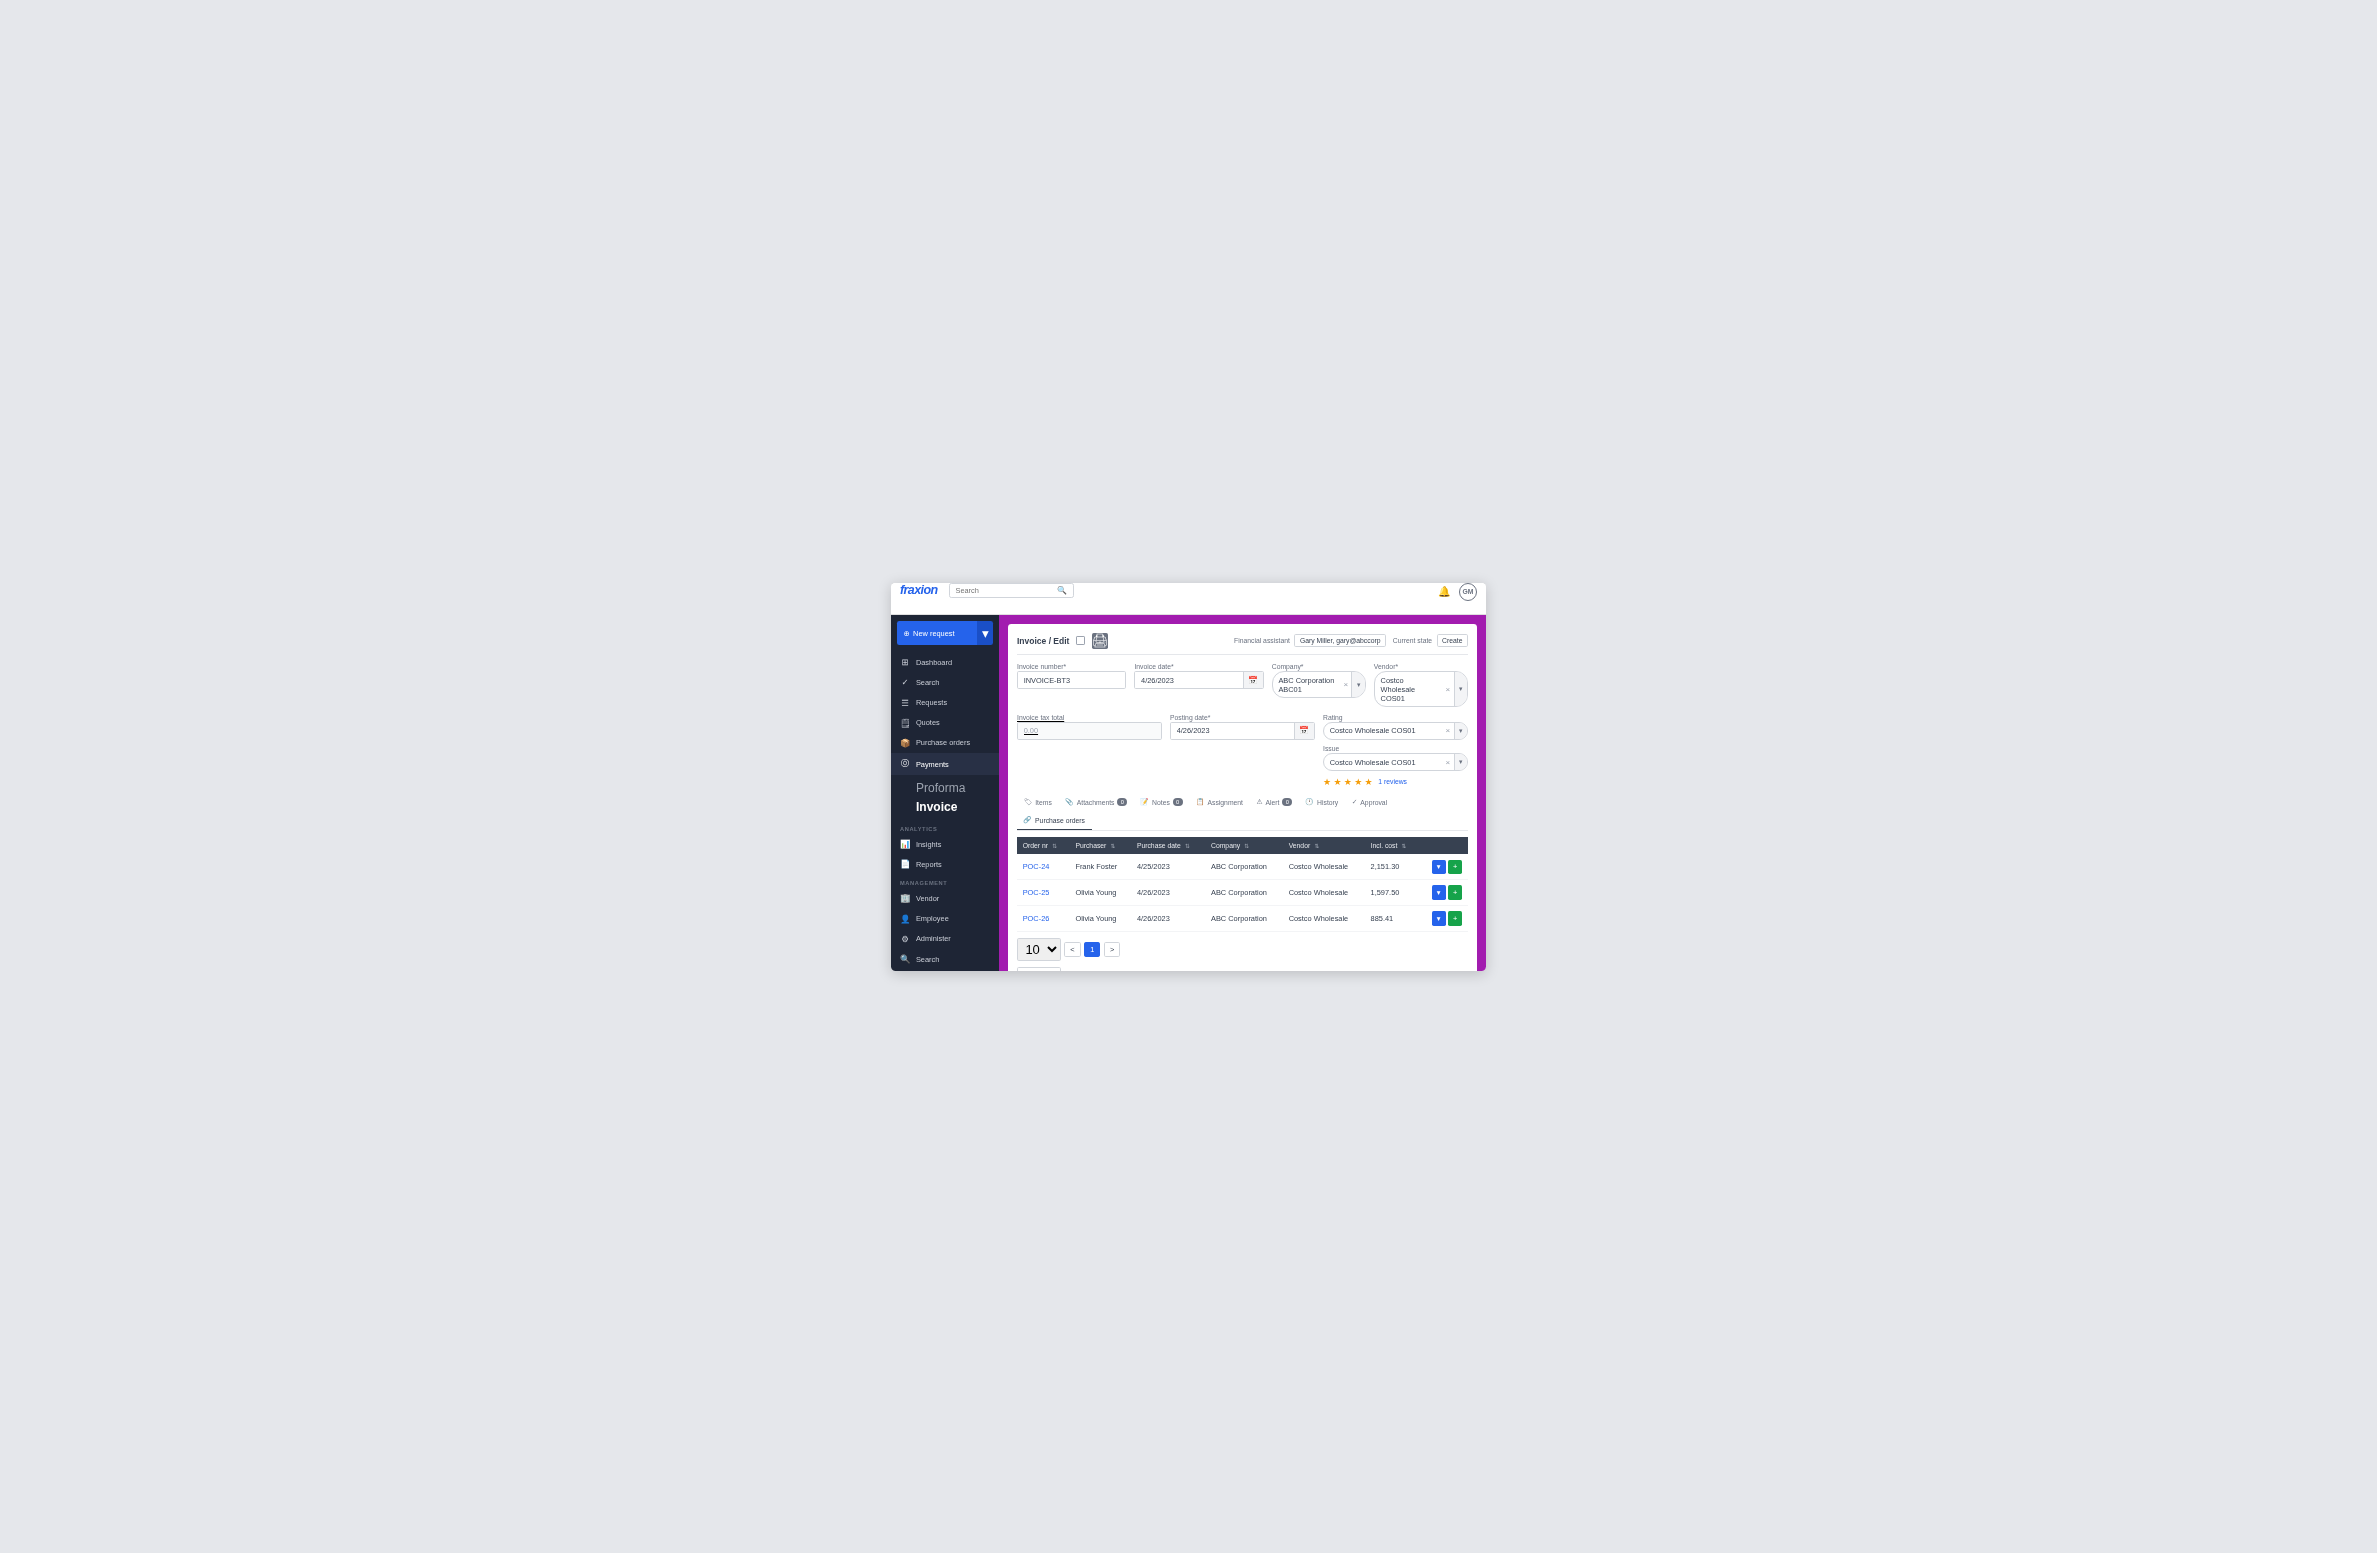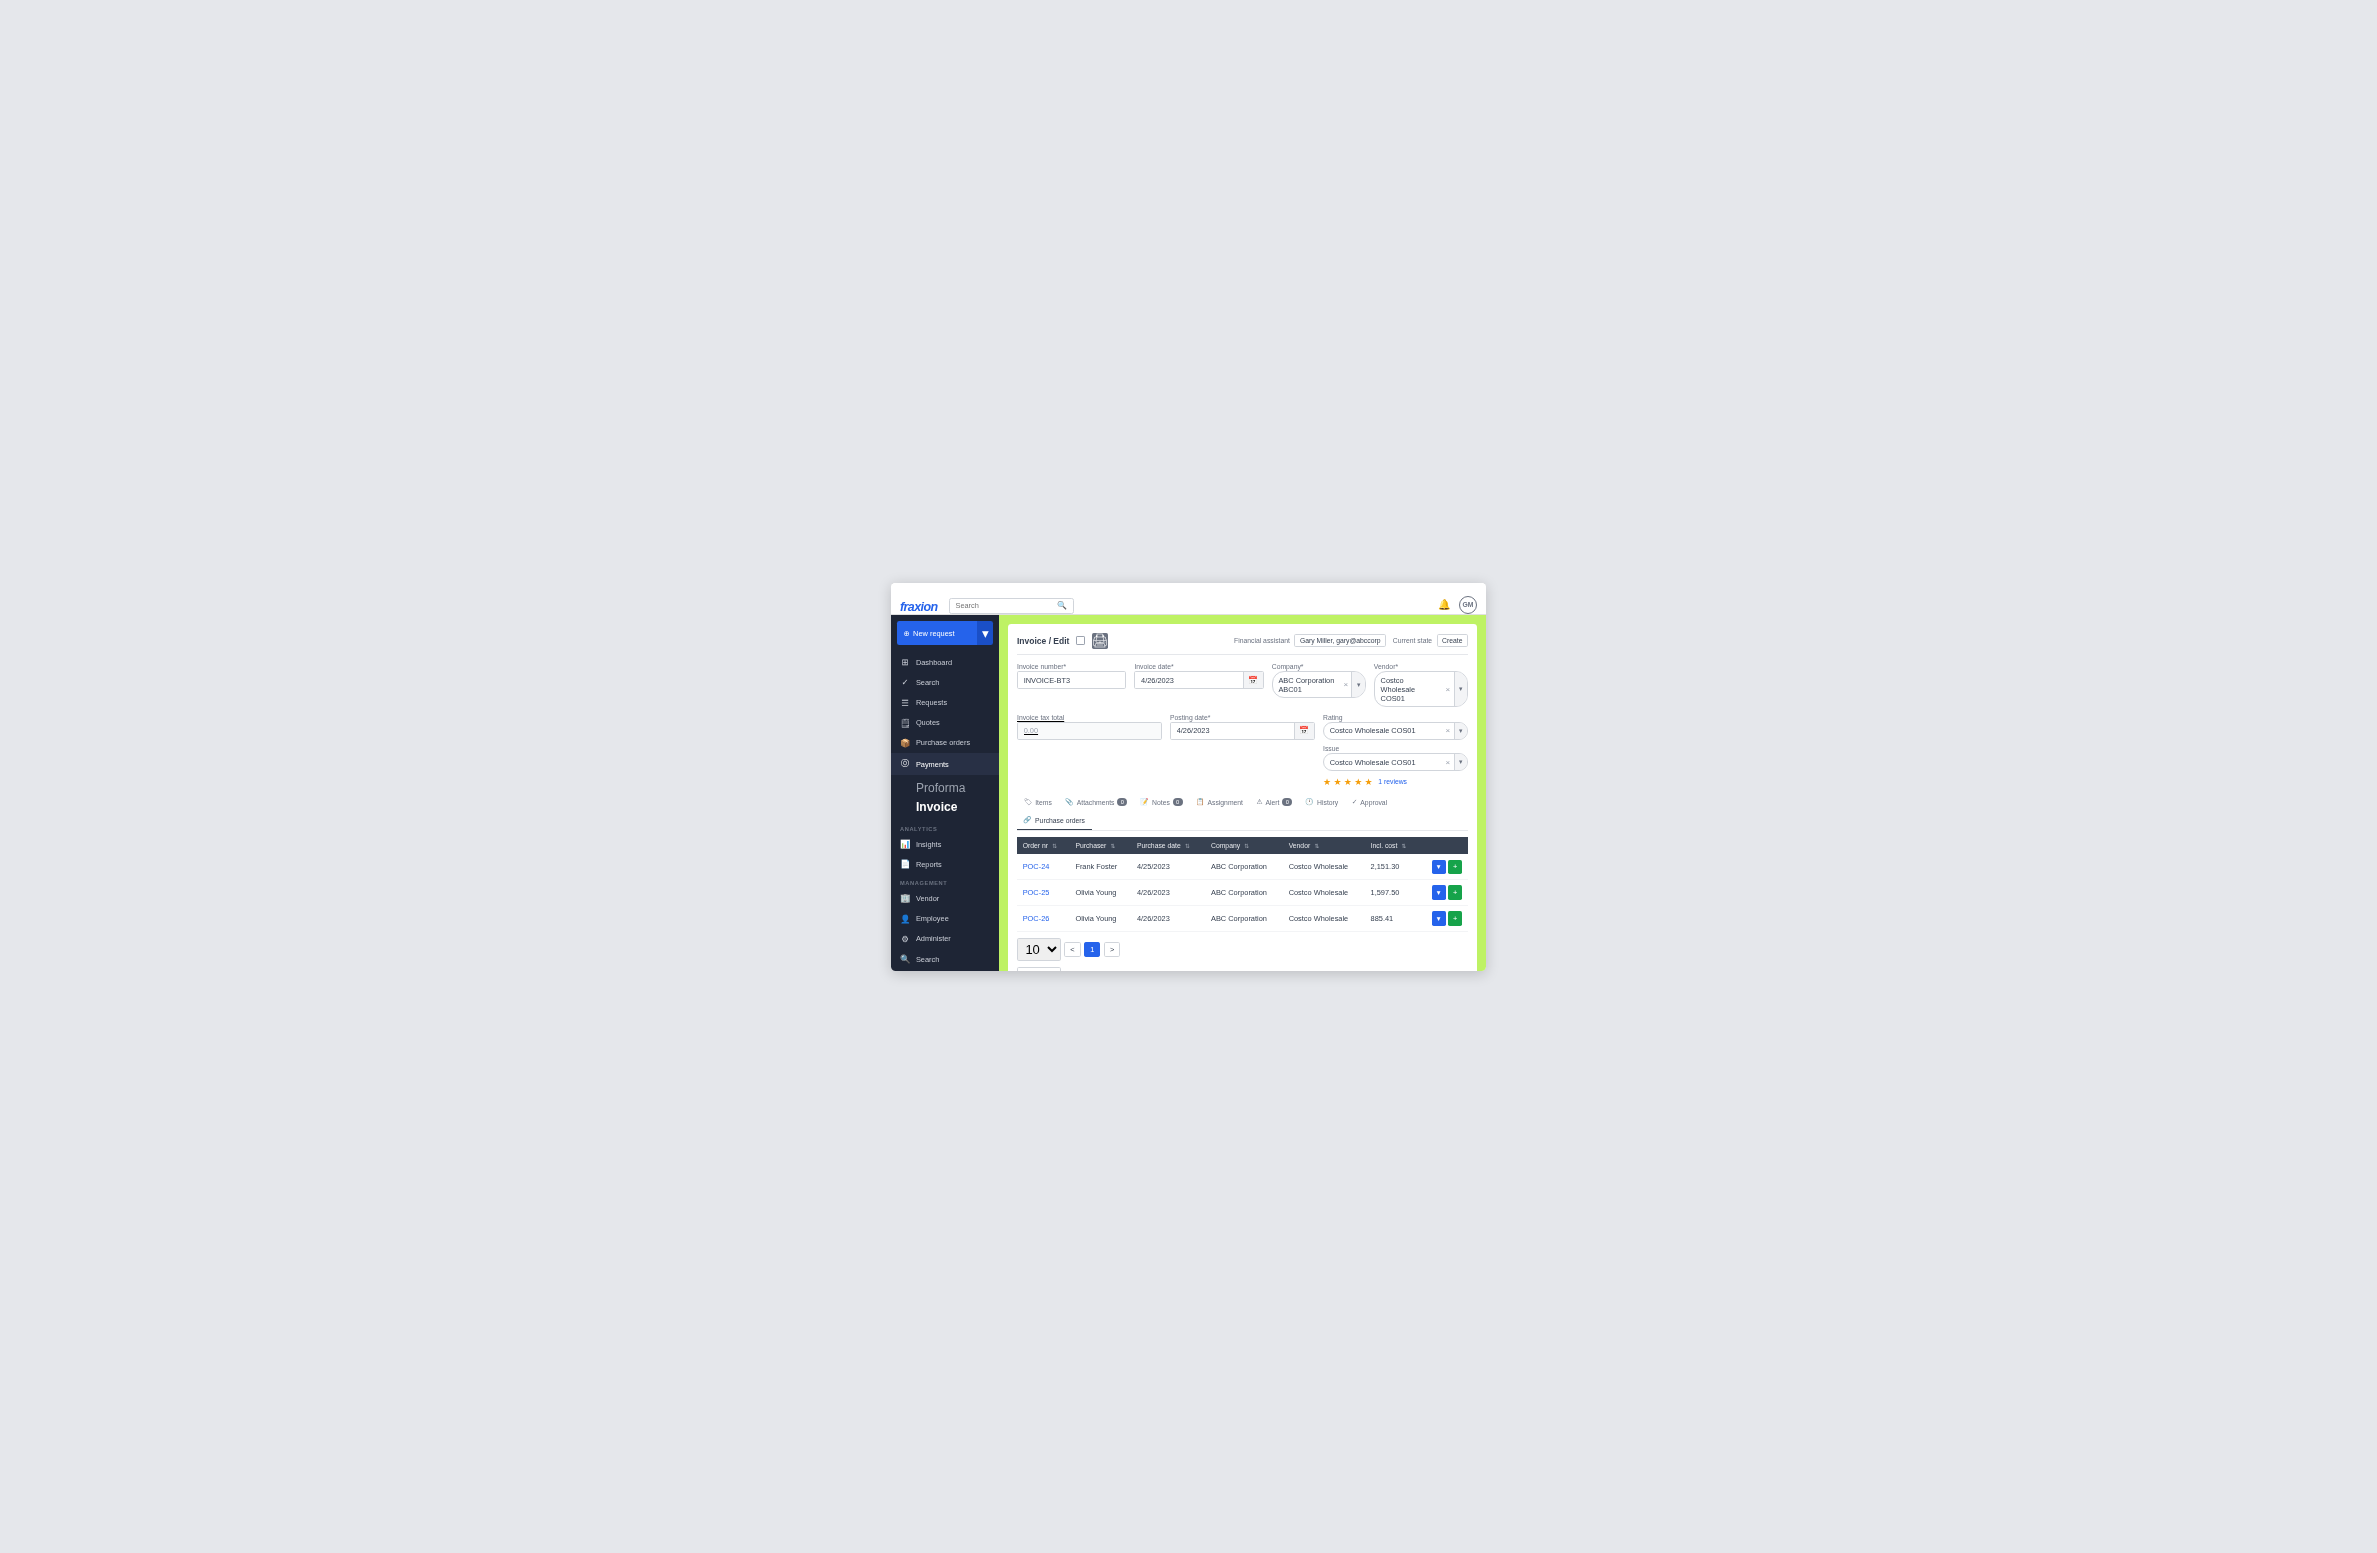--- a/index.html
+++ b/index.html
@@ -1,21 +1,21 @@
 <!DOCTYPE html>
 <html style="font-size:9px"><head>
   <meta charset="utf-8">
   <style>
     * { box-sizing: border-box; margin: 0; padding: 0; }
     body { font-family: -apple-system, BlinkMacSystemFont, 'Segoe UI', sans-serif; font-size: 7.4px; background: #e5e7eb; display: flex; justify-content: center; align-items: center; min-height: 100vh; }
 
     .app-container { width: 595px; height: 388px; background: #fff; border-radius: 4.5px; overflow: hidden; display: flex; flex-direction: column; box-shadow: 0 2.3px 13.6px rgba(0,0,0,0.18); }
 
     
-    .topbar { display: flex; align-items: flex-end; background: #fff; border-bottom: 0.6px solid #e0e0e0; padding: 0 9px; height: 32px; flex-shrink: 0; }
+    .topbar { display: flex; align-items: flex-start; background: #fff; border-bottom: 0.6px solid #e0e0e0; padding: 0 9px; height: 32px; flex-shrink: 0; }
     .logo { font-size: 12.5px; font-weight: 700; color: #1a1a2e; letter-spacing: -0.6px; margin-right: 11.3px; font-style: italic; }
     .logo span { color: #2563eb; }
     .search-bar { display: flex; align-items: center; border: 0.6px solid #d1d5db; border-radius: 2.3px; padding: 2.3px 5.7px; width: 125px; background: #fff; }
     .search-bar input { border: none; outline: none; font-size: 7.4px; width: 100%; }
     .search-icon { color: #9ca3af; margin-left: 3.4px; font-size: 8px; }
     .topbar-right { margin-left: auto; display: flex; align-items: center; gap: 8px; }
     .bell-icon { font-size: 10.2px; color: #6b7280; cursor: pointer; }
     .avatar { width: 18px; height: 18px; border-radius: 50%; border: 1.1px solid #6b7280; display: flex; align-items: center; justify-content: center; font-size: 6.8px; font-weight: 600; color: #6b7280; cursor: pointer; }
 
     
@@ -30,21 +30,21 @@
     .sidebar-nav { flex: 1; }
     .sidebar-item { display: flex; align-items: center; gap: 5.7px; padding: 5.1px 9px; cursor: pointer; color: #c9cdd6; font-size: 7.4px; }
     .sidebar-item.active { background: #283045; color: #fff; }
     .sidebar-item .icon { font-size: 8.5px; width: 10.2px; text-align: center; }
     .sidebar-sub { padding: 2.8px 0 2.8px 25px; }
     .sidebar-sub-item { display: block; padding: 2.8px 0; color: #9ca3af; font-size: 12px; cursor: pointer; }
     .sidebar-sub-item.active { color: #fff; font-weight: 600; }
     .sidebar-section-label { padding: 5.7px 9px 2.3px; font-size: 5.7px; color: #6b7280; text-transform: uppercase; letter-spacing: 0.6px; font-weight: 600; }
 
     
-    .content { flex: 1; overflow-y: auto; background: #bef264; padding: 9px; }
+    .content { flex: 1; overflow-y: auto; background: #a21caf; padding: 9px; }
 
     
     .form-card { background: #fff; border-radius: 3.4px; padding: 9px; margin-bottom: 6.8px; }
     .form-header { display: flex; align-items: center; gap: 6.8px; margin-bottom: 8px; padding-bottom: 5.7px; border-bottom: 0.6px solid #e5e7eb; }
     .form-title { font-size: 8.5px; font-weight: 600; color: #374151; }
     .checkbox-sq { width: 9px; height: 9px; border: 0.6px solid #9ca3af; border-radius: 1.1px; display: inline-block; cursor: pointer; }
     .print-btn { width: 16px; height: 16px; background: #6b7280; border: none; border-radius: 1.7px; color: #fff; cursor: pointer; display: flex; align-items: center; justify-content: center; }
     .fin-assistant { margin-left: auto; display: flex; align-items: center; gap: 4.5px; font-size: 6.8px; color: #6b7280; }
     .fin-assistant-field { border: 0.6px solid #d1d5db; border-radius: 1.7px; padding: 1.7px 4.5px; font-size: 6.8px; color: #374151; }
     .current-state { display: flex; align-items: center; gap: 4.5px; font-size: 6.8px; color: #6b7280; }

